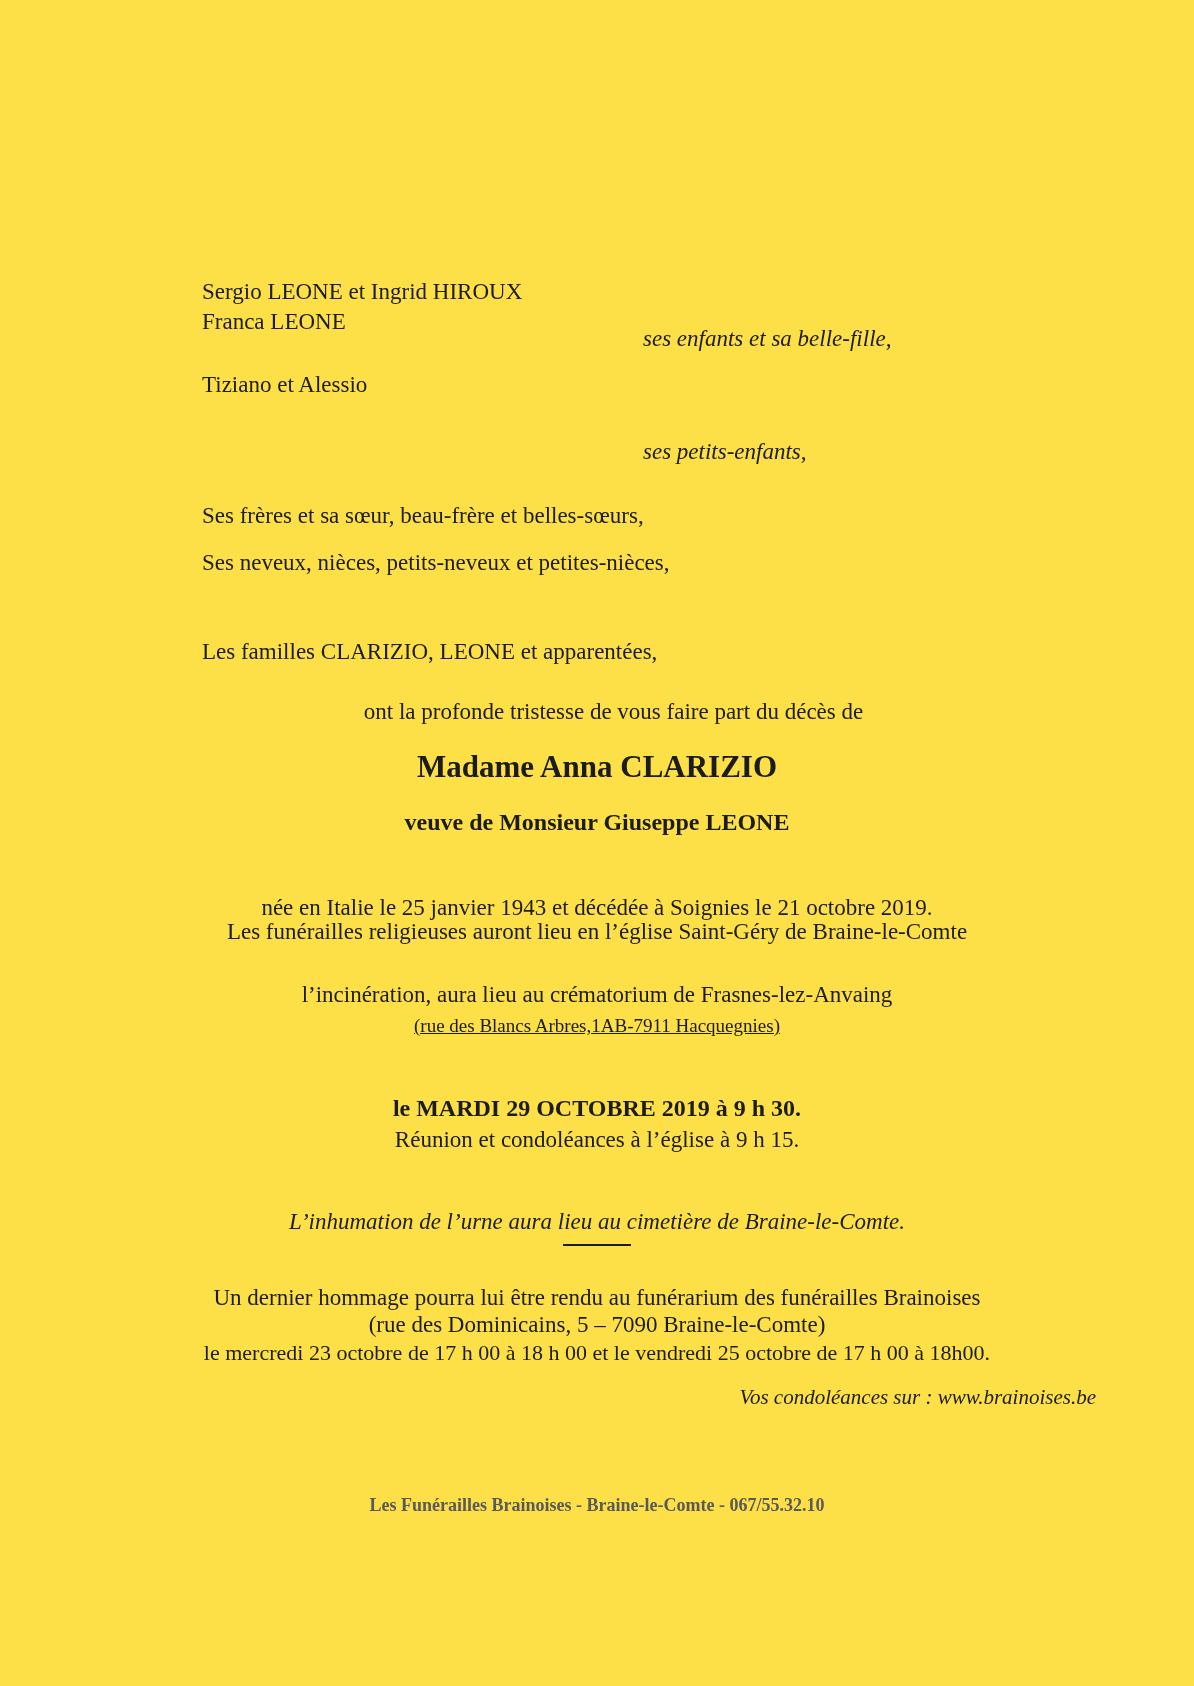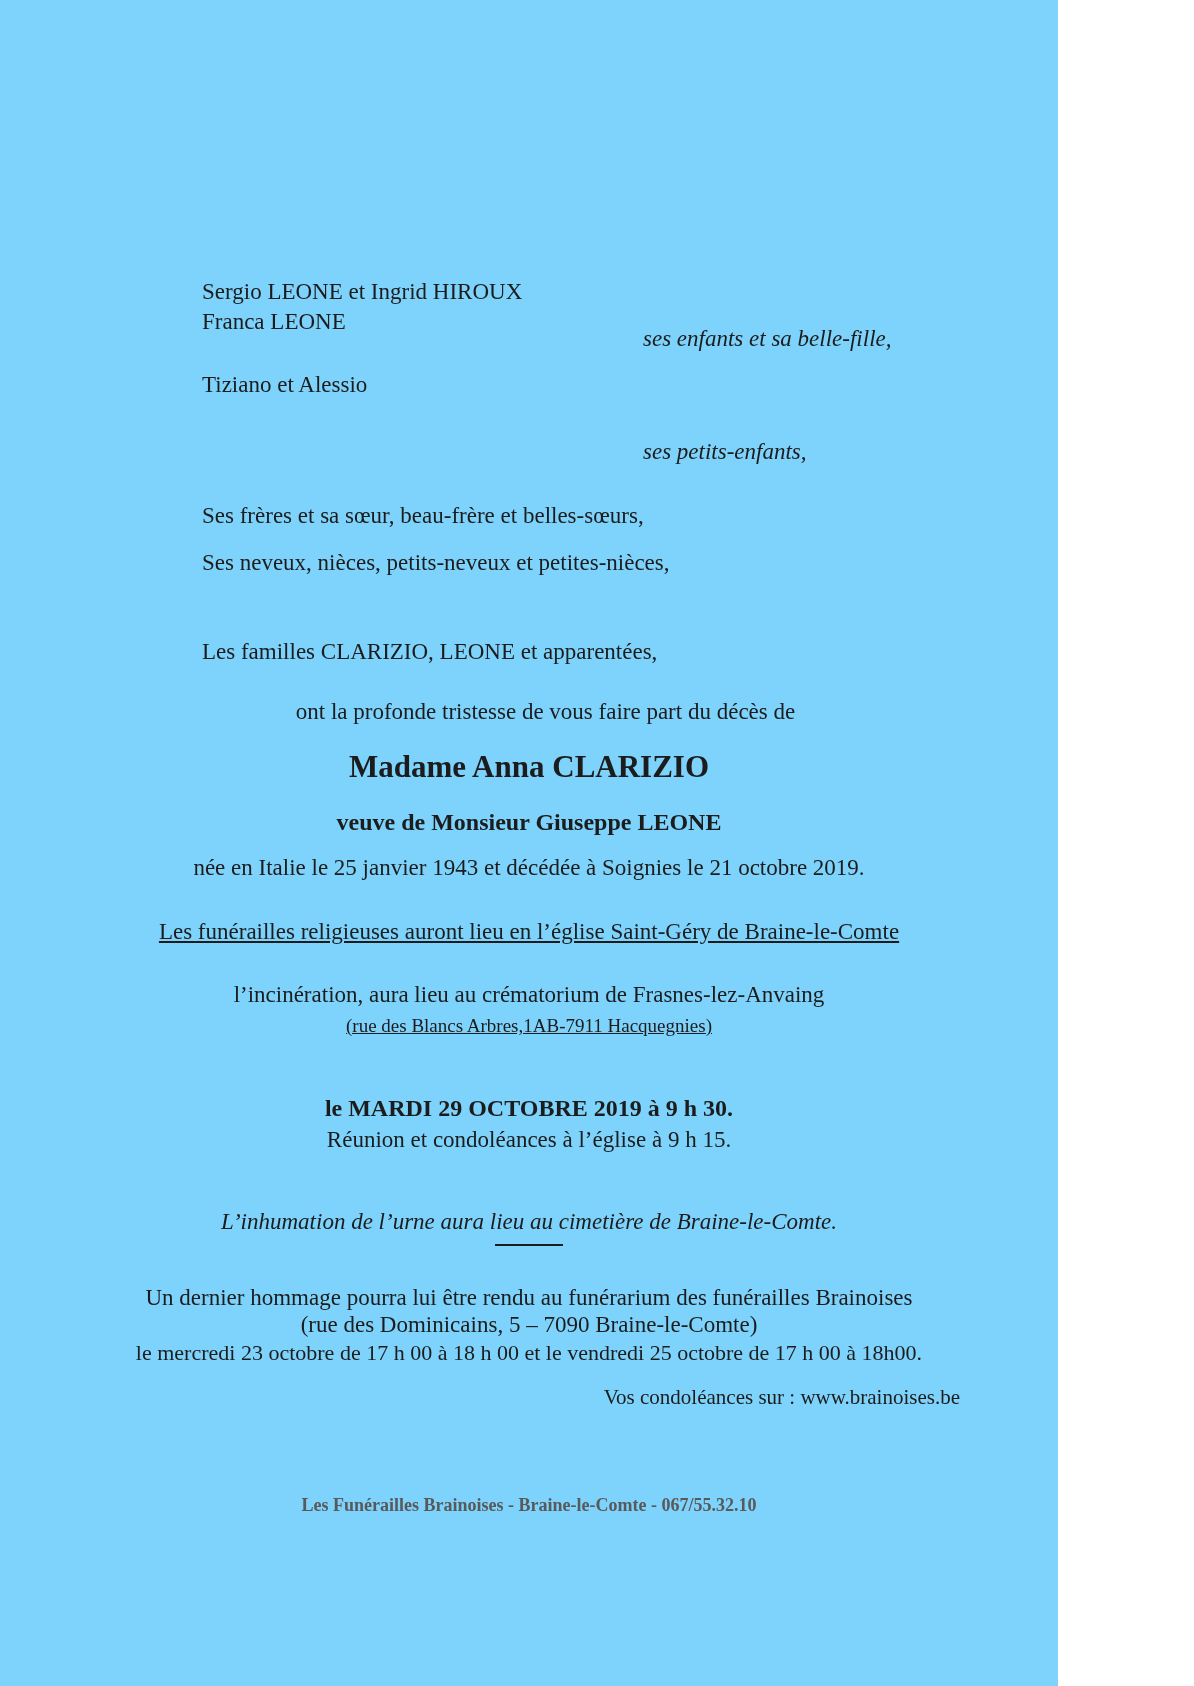--- a/index.html
+++ b/index.html
@@ -3,23 +3,23 @@
 <meta charset="utf-8">
 <title>Avis de décès</title>
 <style>
   html, body {
     margin: 0;
     padding: 0;
     background: #ffffff;
   }
   .page {
     position: relative;
-    width: 1058px;
+    width: 1194px;
     height: 1686px;
-    background: #7dd3fc;
+    background: #fde047;
     font-family: "Liberation Serif", "DejaVu Serif", serif;
     color: #1c1c1c;
     overflow: hidden;
   }
   .line {
     position: absolute;
     font-size: 23px;
     line-height: 30px;
     white-space: nowrap;
   }
@@ -43,22 +43,22 @@
     font-size: 31px;
     line-height: 40px;
     font-weight: bold;
   }
   .l-veuve {
     top: 805px;
     font-size: 24px;
     line-height: 34px;
     font-weight: bold;
   }
-  .l-nee      { top: 853px; }
-  .l-funerailles { top: 917px; text-decoration: underline; }
+  .l-nee      { top: 893px; }
+  .l-funerailles { top: 917px; }
   .l-incineration { top: 980px; }
   .l-adresse1 {
     top: 1013px;
     font-size: 19px;
     line-height: 26px;
     text-decoration: underline;
   }
   .l-mardi {
     top: 1091px;
     font-size: 24px;
@@ -80,20 +80,21 @@
   }
 
   .l-hommage  { top: 1283px; }
   .l-adresse2 { top: 1310px; }
   .l-horaires { top: 1338px; font-size: 22px; }
   .l-condoleances {
     top: 1383px;
     right: 98px;
     left: auto;
     text-align: right;
+    font-style: italic;
     font-size: 21px;
     line-height: 28px;
   }
   .l-footer {
     top: 1492px;
     font-size: 18px;
     line-height: 26px;
     font-weight: bold;
     color: #595959;
   }

